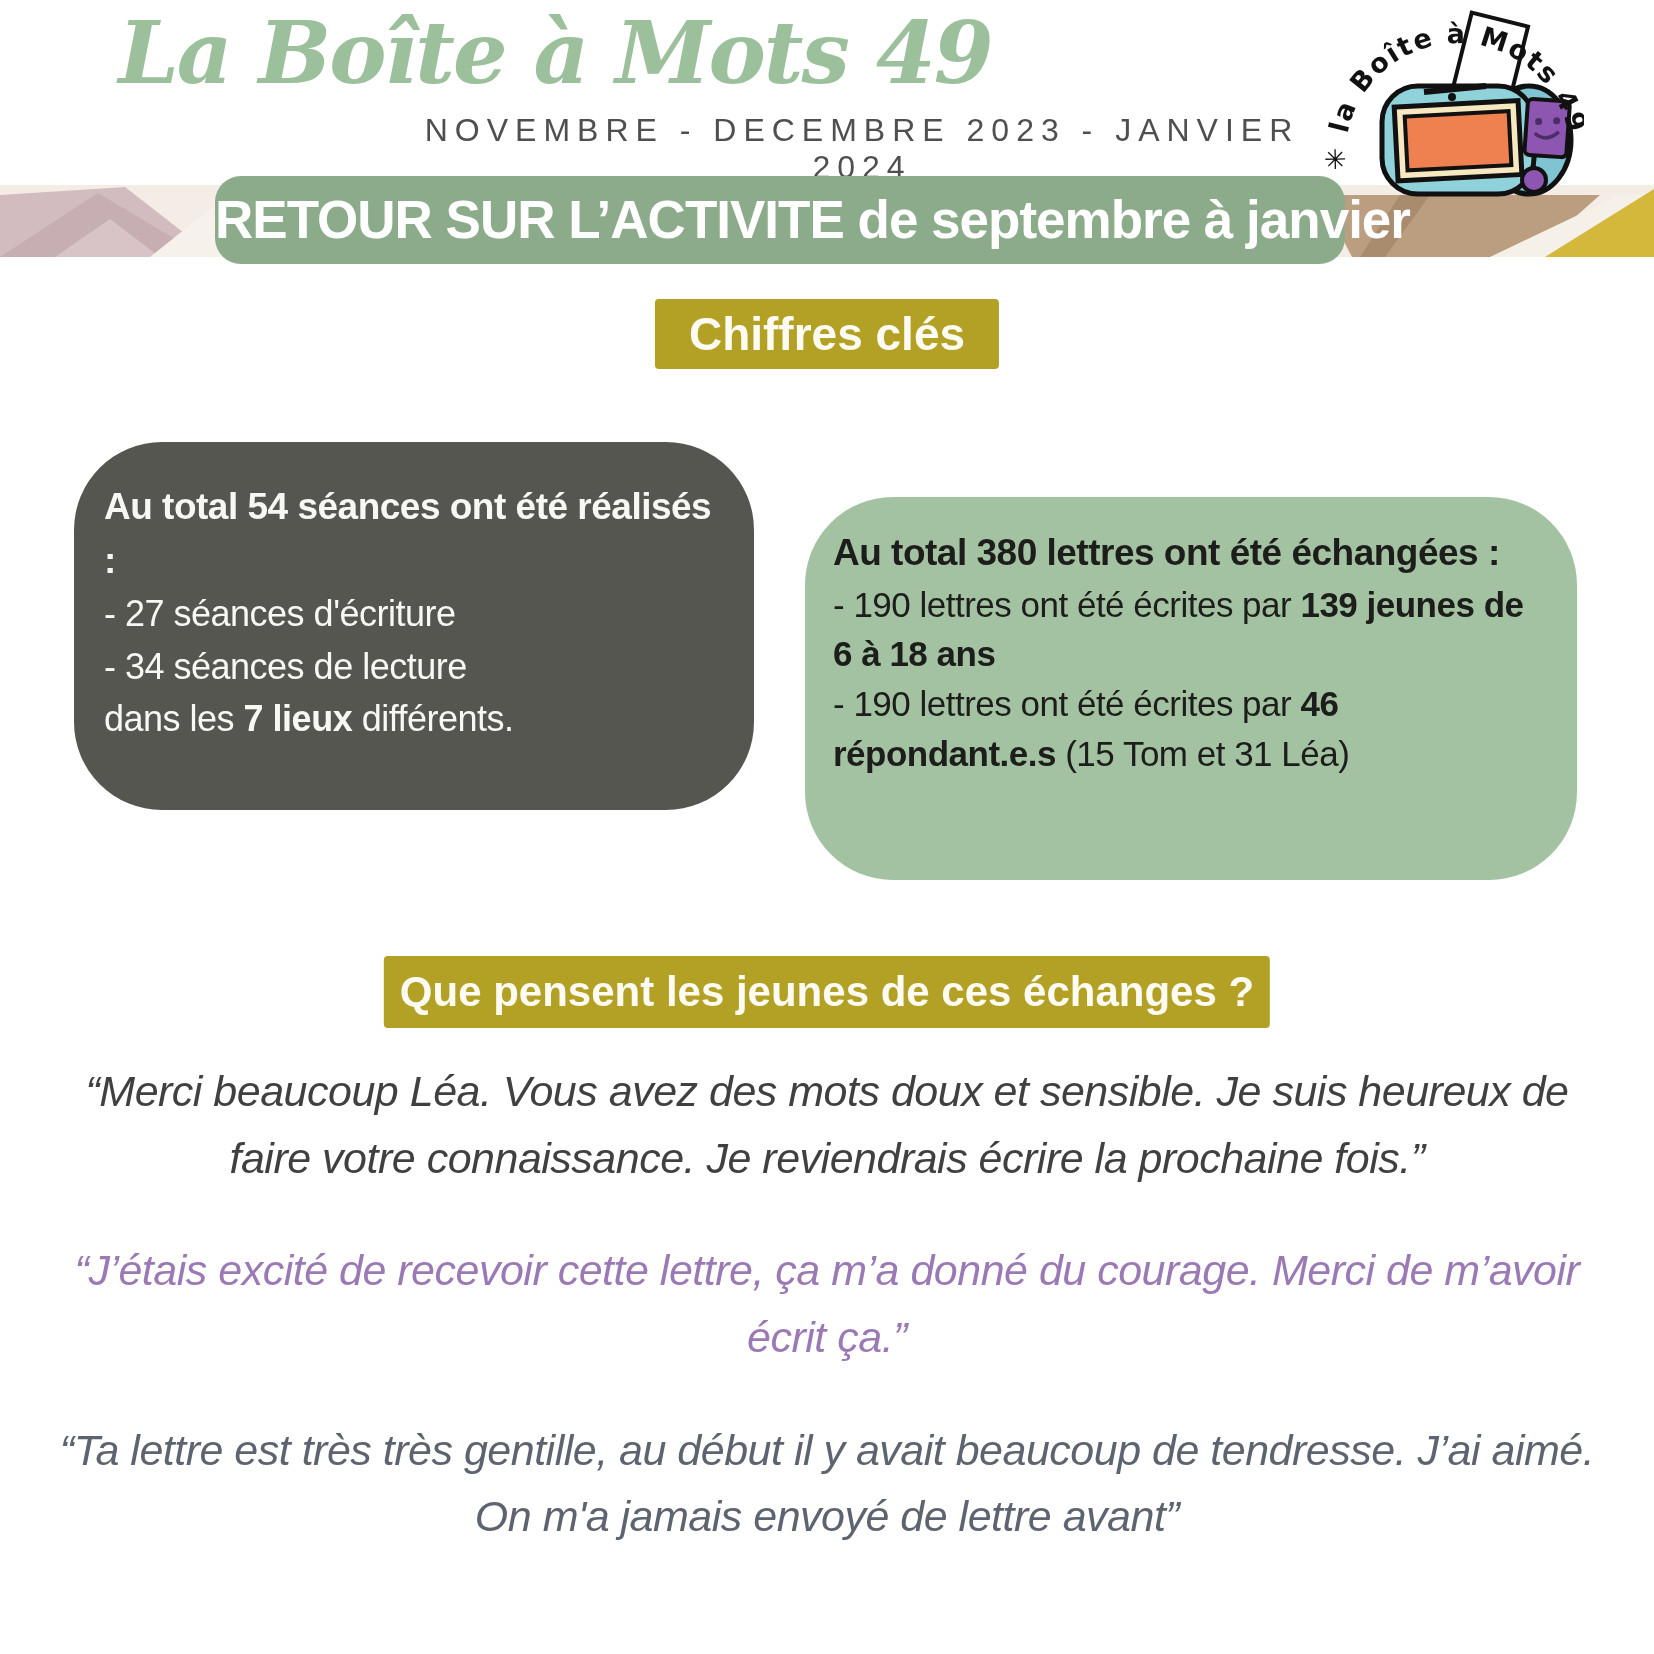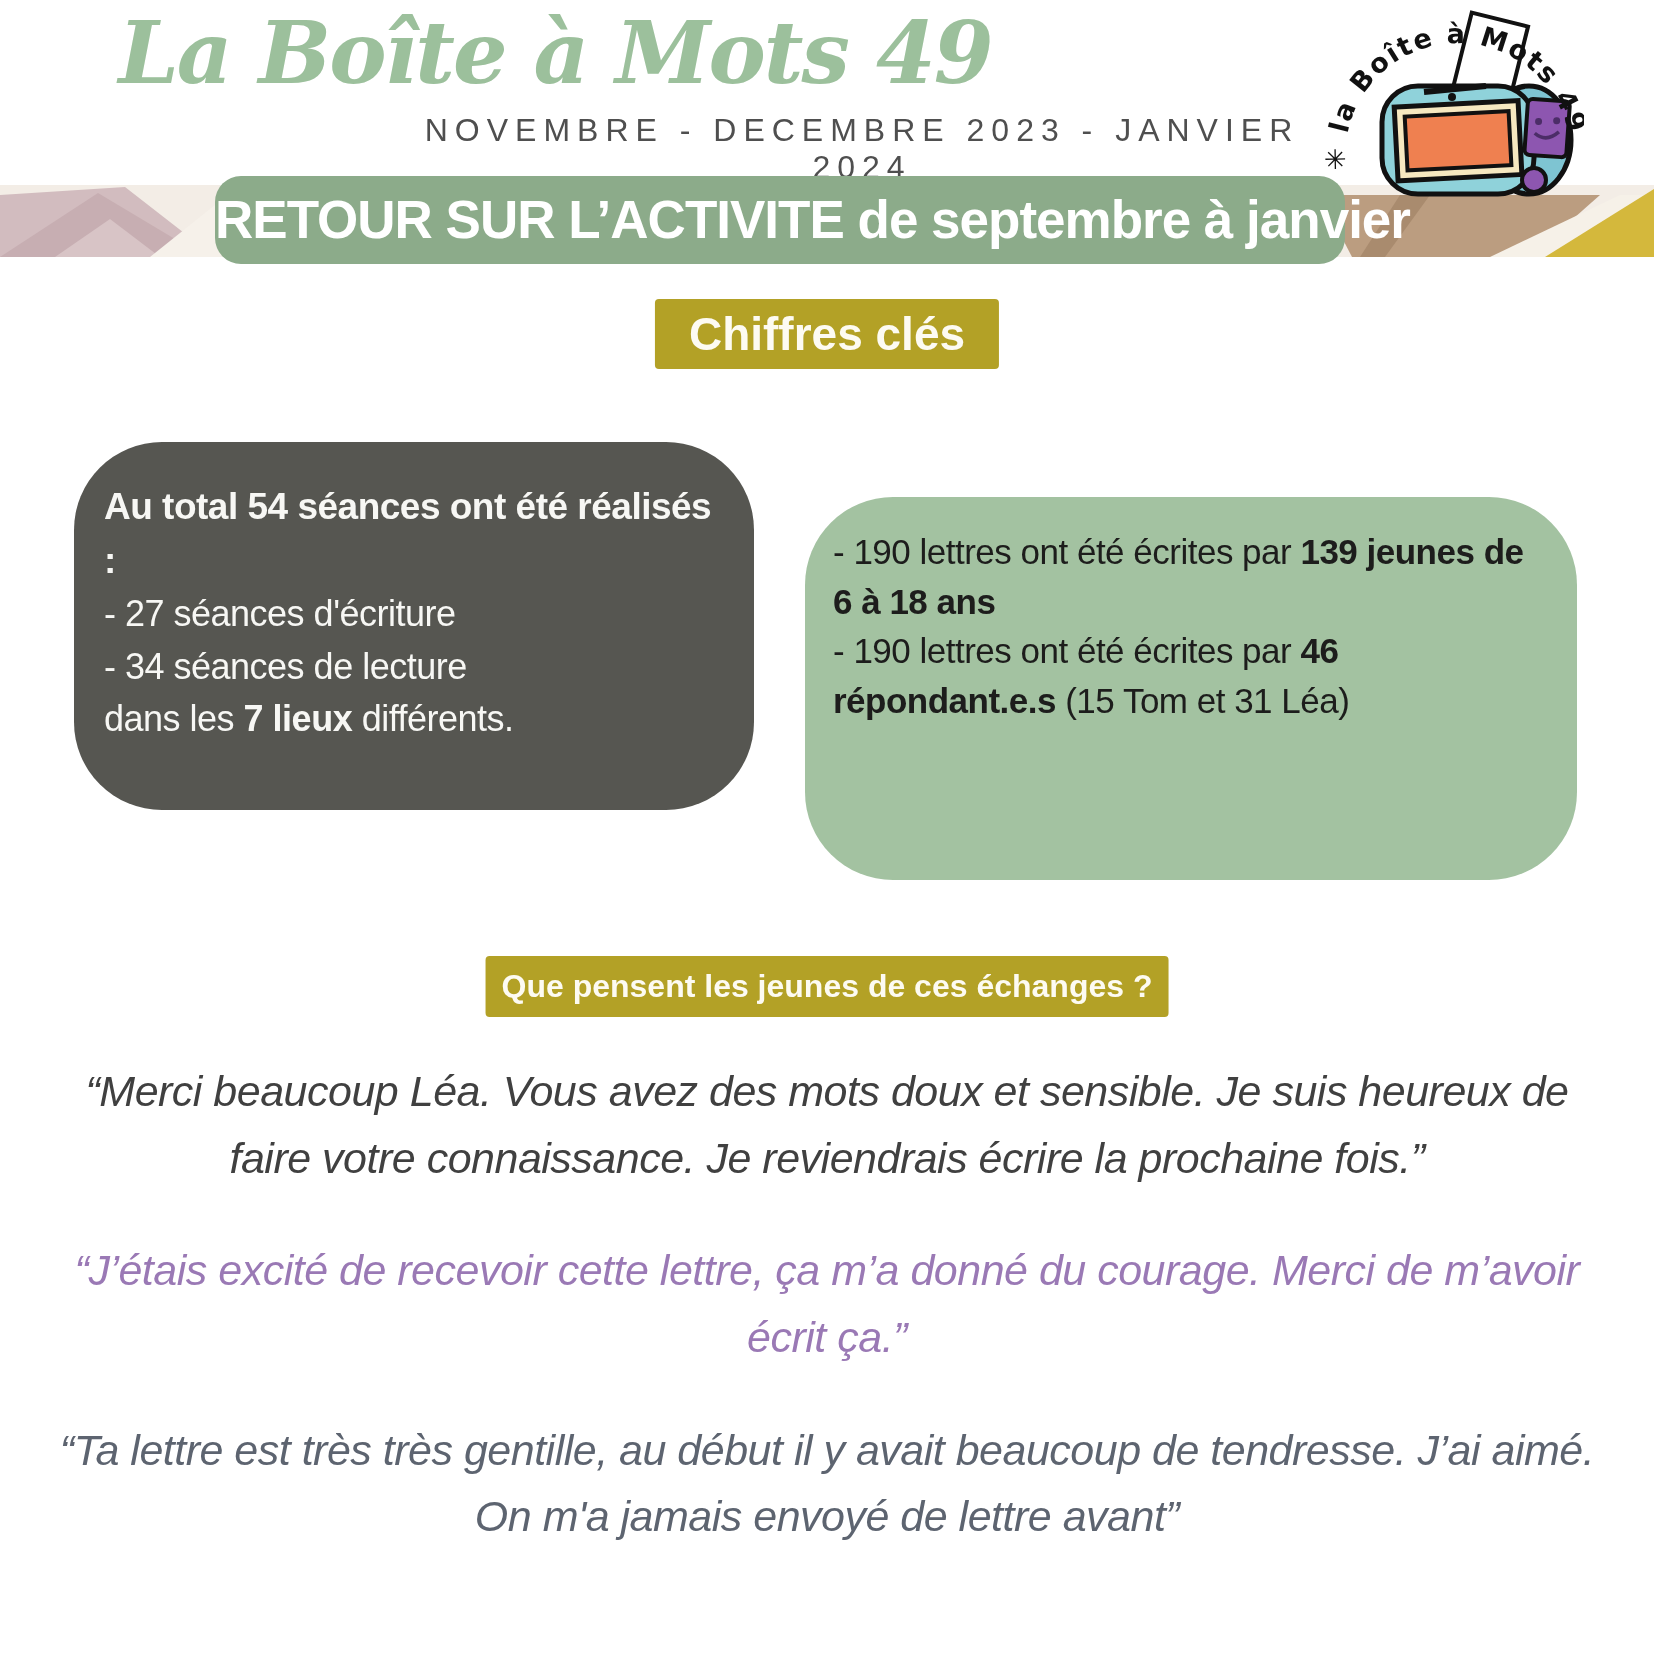--- a/index.html
+++ b/index.html
@@ -47,21 +47,21 @@
     font-weight:700;
     border-radius:4px;
     text-align:center;
   }
   .badge-keyfigures{
     left:50%;top:299px;transform:translateX(-50%);
     font-size:46px;padding:8px 34px;
   }
   .badge-question{
     left:50%;top:956px;transform:translateX(-50%);
-    font-size:32px;padding:12px 16px;
+    font-size:42px;padding:12px 16px;
     white-space:nowrap;
   }
   
   .stat-box{
     position:absolute;border-radius:88px;
     text-align:left;
     letter-spacing:-0.5px;
   }
   .box-sessions{
     left:74px;top:442px;width:680px;height:368px;
@@ -154,20 +154,21 @@
 <div class="badge badge-keyfigures">Chiffres clés</div>
 
 <div class="stat-box box-sessions">
   <div class="stat-heading">Au total 54 séances ont été réalisés :</div>
   <div class="stat-body">- 27 séances  d'écriture</div>
   <div class="stat-body">- 34 séances de lecture</div>
   <div class="stat-body"><span>dans les </span><span class="b">7 lieux</span><span> différents.</span></div>
 </div>
 
 <div class="stat-box box-letters">
+  <div class="stat-heading">Au total 380 lettres ont été échangées :</div>
   <div class="stat-body"><span>- 190 lettres ont été écrites par </span><span class="b">139 jeunes de 6 à 18 ans</span></div>
   <div class="stat-body"><span>- 190 lettres ont été écrites par </span><span class="b">46 répondant.e.s</span><span> (15 Tom et 31 Léa)</span></div>
 </div>
 
 <div class="badge badge-question">Que pensent les jeunes de ces échanges ?</div>
 
 <div class="quotes">
   <p class="quote quote-terracotta">“Merci beaucoup Léa. Vous avez des mots doux et sensible. Je suis heureux de faire votre connaissance. Je reviendrais écrire la prochaine fois.”</p>
   <p class="quote quote-purple">“J’étais excité de recevoir cette lettre, ça m’a donné du courage. Merci de m’avoir écrit ça.”</p>
   <p class="quote quote-slate">“Ta lettre est très très gentille, au début il y avait beaucoup de tendresse. J’ai aimé. On m'a jamais envoyé de lettre avant”</p>

